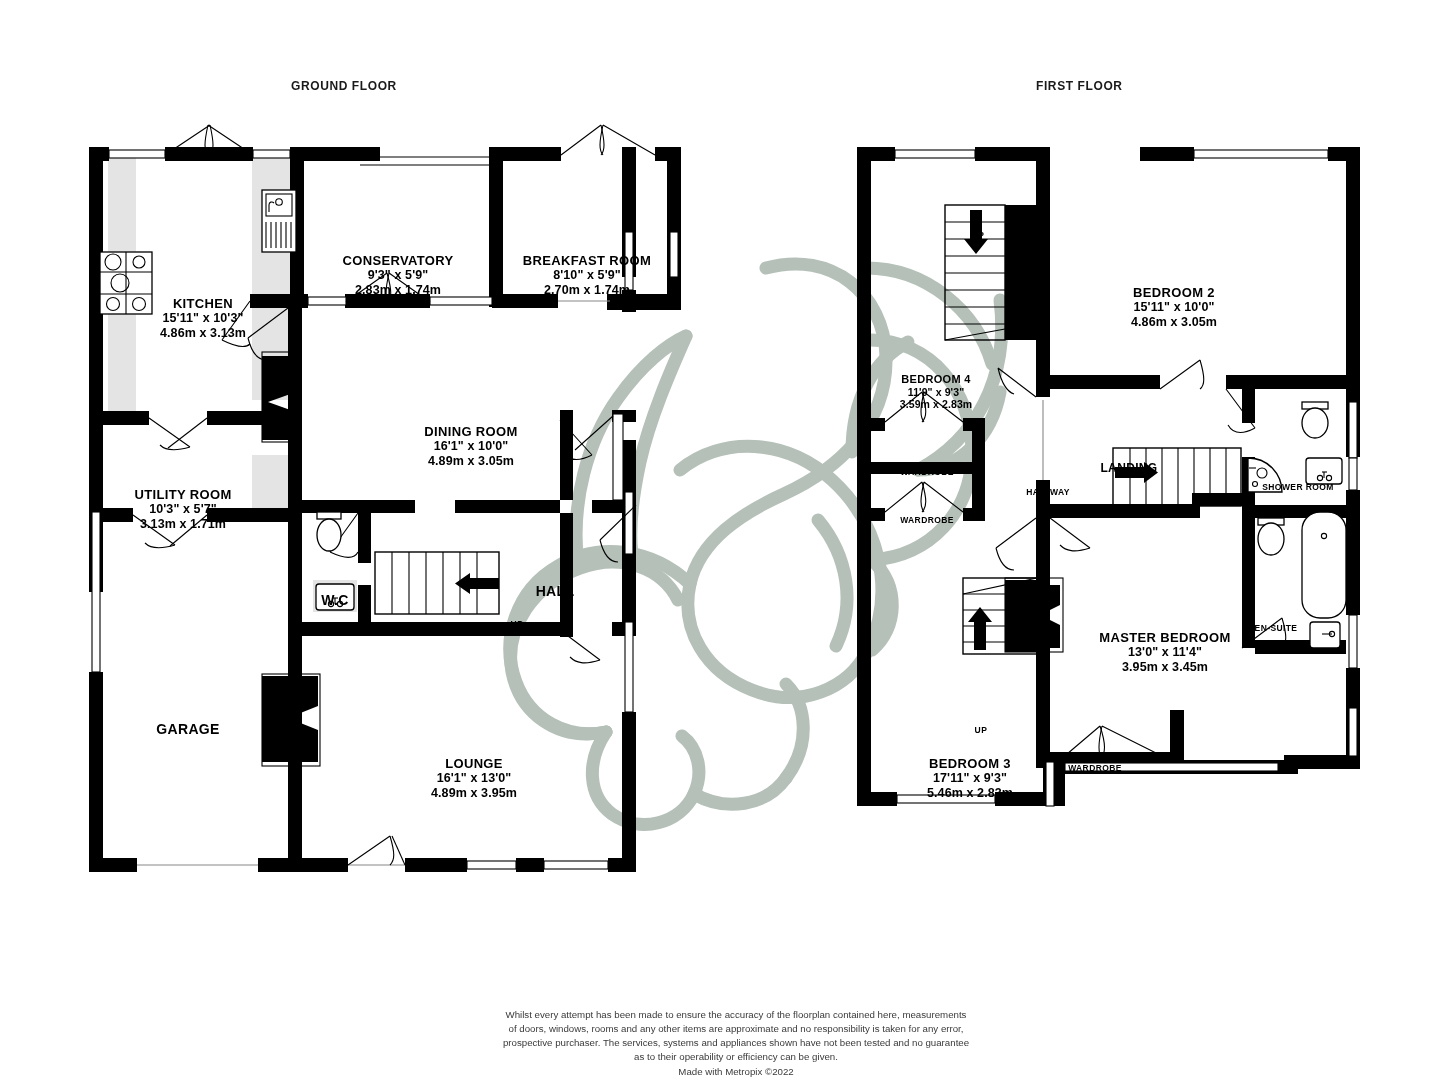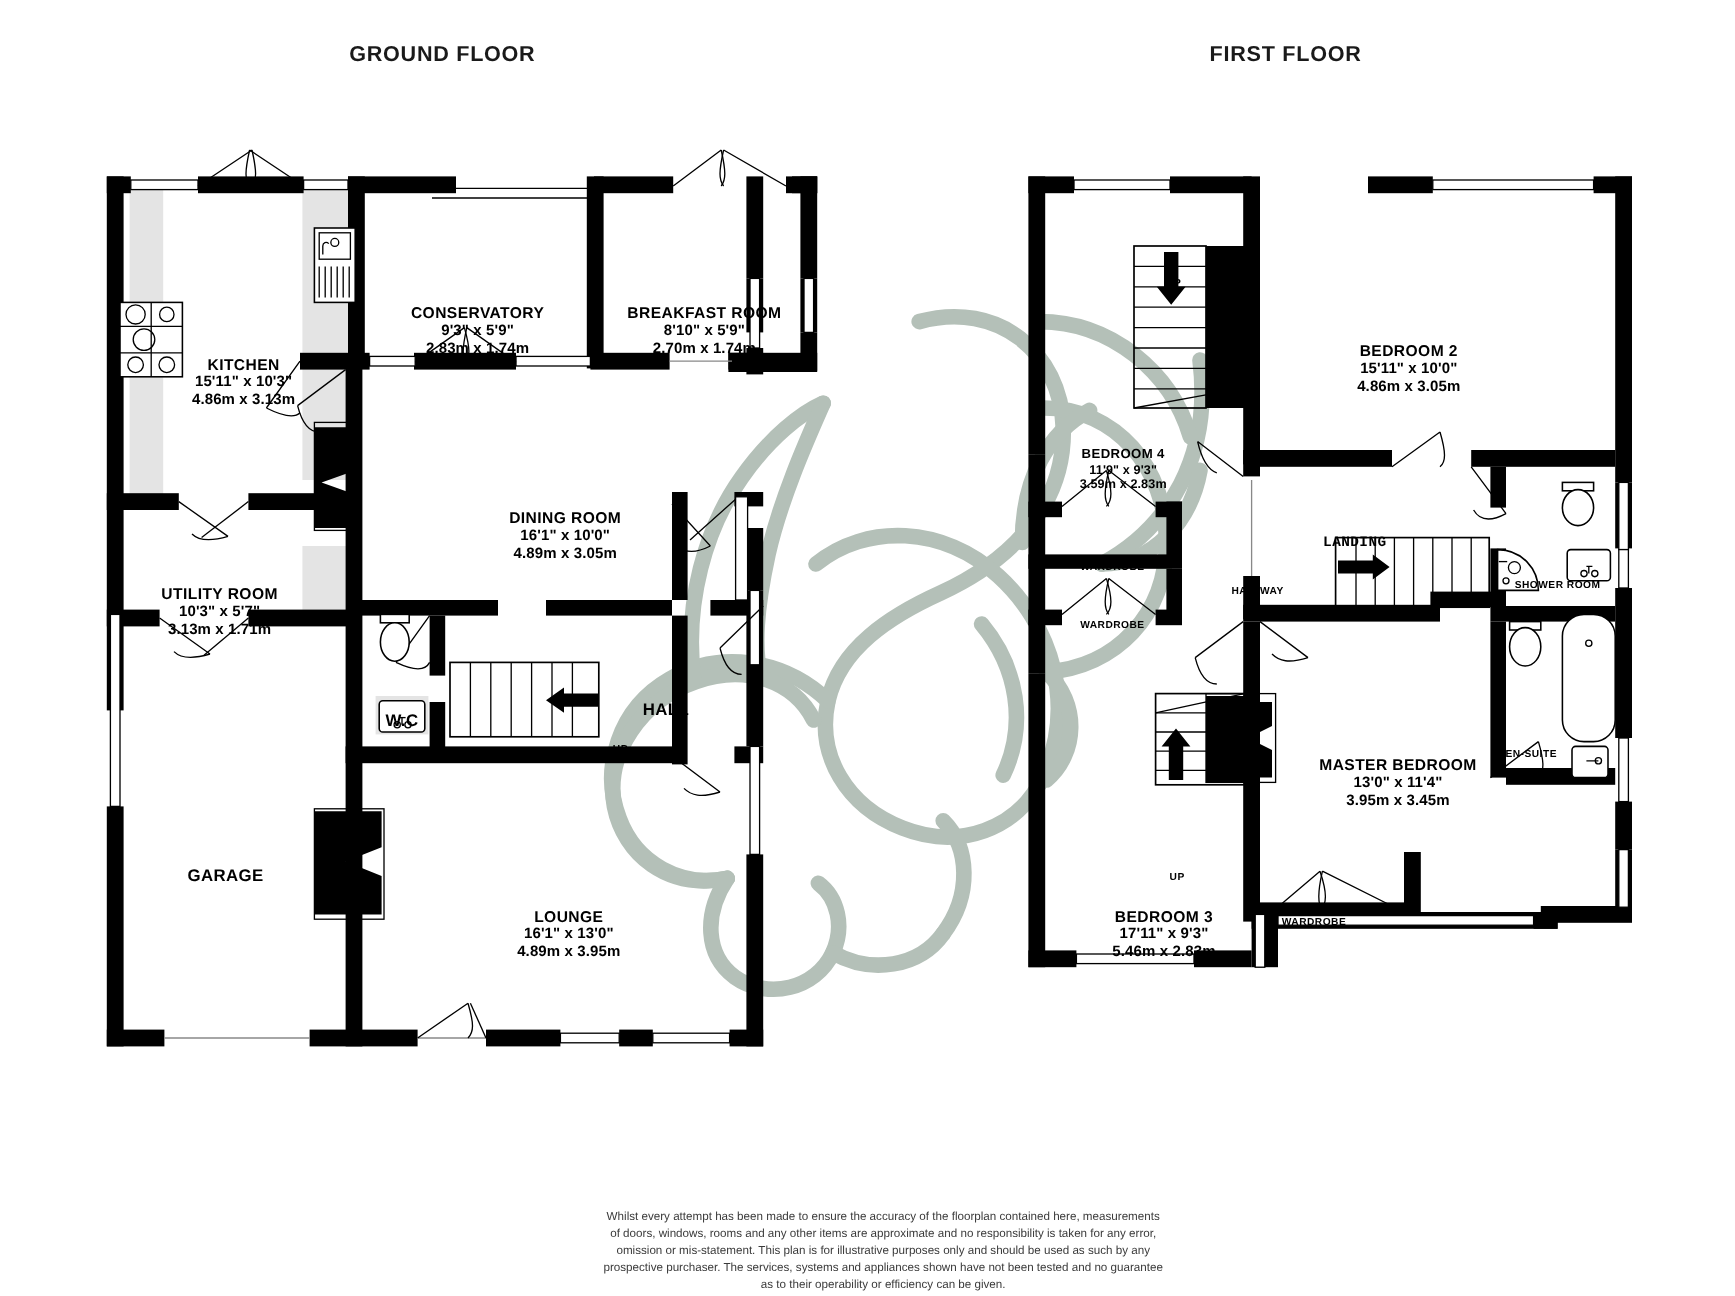--- a/index.html
+++ b/index.html
@@ -1,23 +1,23 @@
 <!DOCTYPE html>
 <html><head>
 <meta charset="utf-8">
 <style>
   html,body{margin:0;padding:0;background:#ffffff;}
   body{width:1446px;height:1080px;position:relative;
        font-family:"Liberation Sans", sans-serif;color:#000;
        -webkit-font-smoothing:antialiased;overflow:hidden;}
   .stage{position:absolute;left:0;top:0;width:1446px;height:1080px;}
-  .floor-title{position:absolute;font-size:18px;font-weight:700;letter-spacing:.6px;
-               white-space:nowrap;color:#1a1a1a;}
+  .floor-title{position:absolute;font-size:12px;font-weight:700;letter-spacing:.6px;
+               white-space:nowrap;color:#1a1a1a;margin-top:44px;}
   #gf-title{left:291px;top:35px;}
-  #ff-title{left:1008px;top:35px;}
+  #ff-title{left:1036px;top:35px;}
 
   svg.plan{position:absolute;left:0;top:0;width:1446px;height:1080px;overflow:visible;}
 
   .lbl{position:absolute;text-align:center;white-space:nowrap;line-height:1.18;margin-top:41px;}
   .lbl .rn{font-size:13px;font-weight:700;letter-spacing:.35px;display:block;}
   .lbl .dim{font-size:12.5px;font-weight:700;letter-spacing:.1px;display:block;}
   .lbl.small .rn{font-size:11px;letter-spacing:.3px;}
   .lbl.small .dim{font-size:10.5px;}
   .lbl.tiny{font-size:8.5px;font-weight:700;letter-spacing:.4px;}
   .lbl.dirn{font-size:8.5px;font-weight:700;letter-spacing:.5px;}
@@ -522,32 +522,31 @@
   <div class="lbl" style="left:890px;top:715px;width:160px;">
     <span class="rn">BEDROOM 3</span>
     <span class="dim">17'11"  x 9'3"</span>
     <span class="dim">5.46m  x 2.83m</span>
   </div>
 
   <div class="lbl tiny" style="left:868px;top:426px;width:118px;">WARDROBE</div>
   <div class="lbl tiny" style="left:868px;top:474px;width:118px;">WARDROBE</div>
   <div class="lbl tiny" style="left:1040px;top:722px;width:110px;">WARDROBE</div>
   <div class="lbl tiny" style="left:985px;top:446px;width:70px;padding-left:28px;">HALLWAY</div>
-  <div class="lbl" style="left:1086px;top:404px;width:86px;font-family:Liberation Mono, monospace;">
+  <div class="lbl" style="left:1086px;top:420px;width:86px;">
     <span class="rn" style="font-size:12px;">LANDING</span>
   </div>
   <div class="lbl tiny" style="left:1244px;top:441px;width:108px;">SHOWER ROOM</div>
   <div class="lbl tiny" style="left:1238px;top:582px;width:76px;">EN-SUITE</div>
 
   <div class="lbl dirn" style="left:965px;top:189px;width:26px;">UP</div>
   <div class="lbl dirn" style="left:1078px;top:467px;width:38px;">DOWN</div>
   <div class="lbl dirn" style="left:968px;top:684px;width:26px;">UP</div>
 
   <div class="footer">
     <div>Whilst every attempt has been made to ensure the accuracy of the floorplan contained here, measurements</div>
     <div>of doors, windows, rooms and any other items are approximate and no responsibility is taken for any error,</div>
-    <div>omission or mis-statement. This plan is for illustrative purposes only and should be used as such by any</div>
     <div>prospective purchaser. The services, systems and appliances shown have not been tested and no guarantee</div>
     <div>as to their operability or efficiency can be given.</div>
     <div class="made">Made with Metropix ©2022</div>
   </div>
 
 </div>
 
 </body></html>

